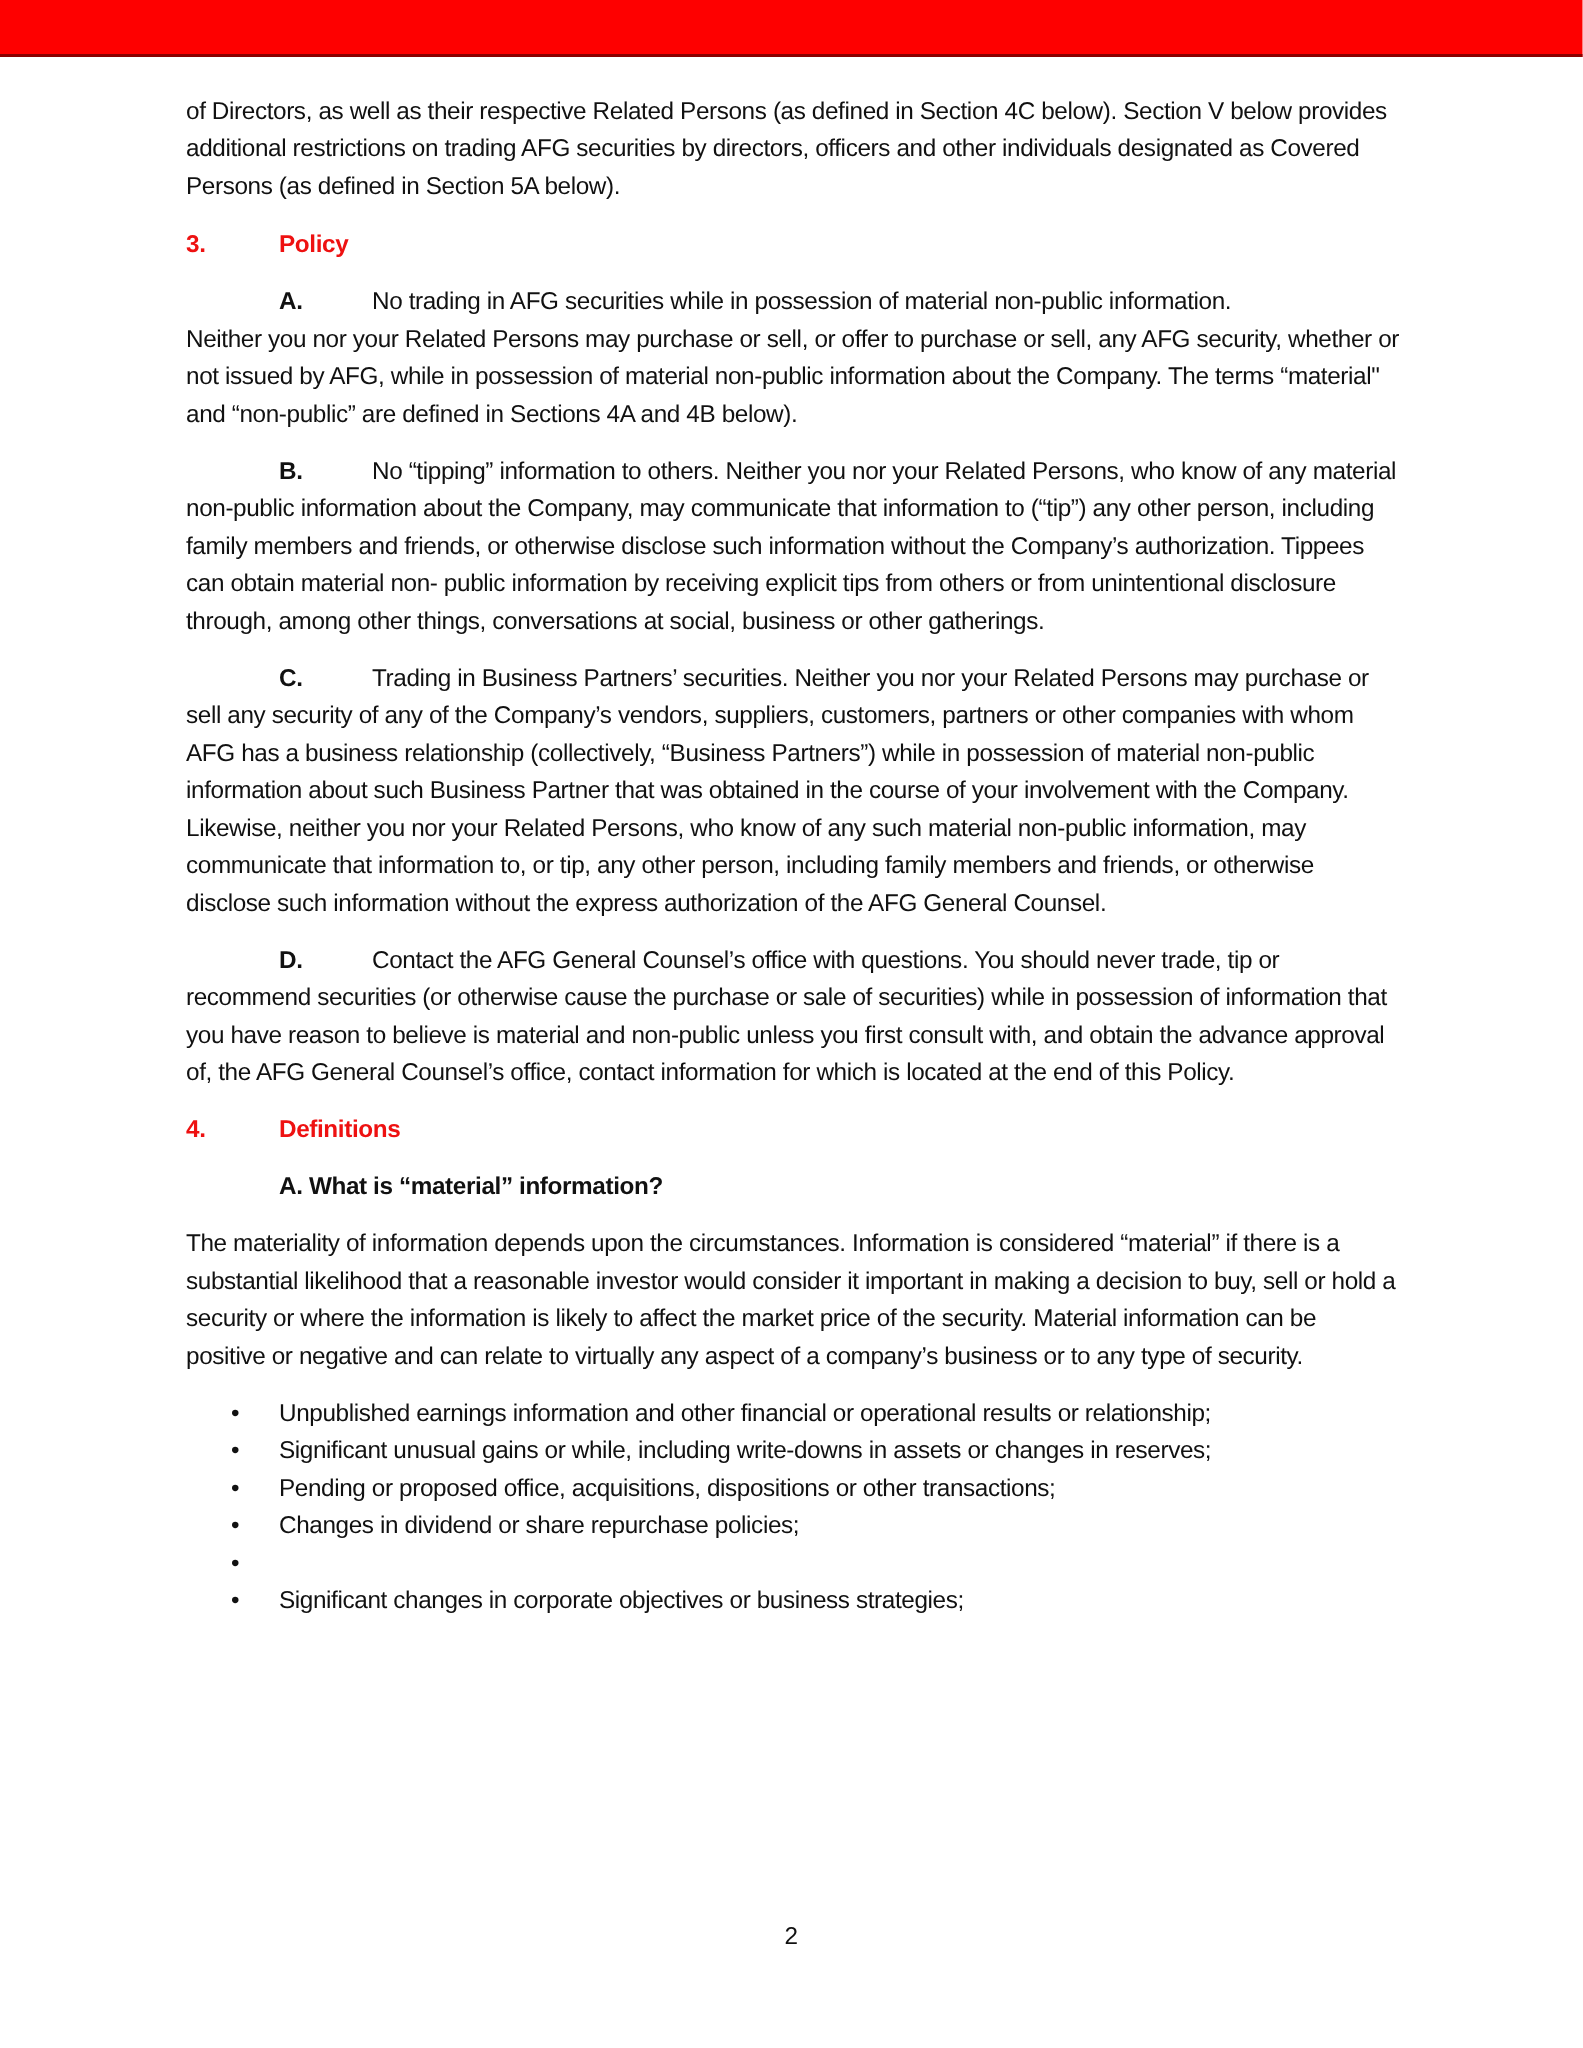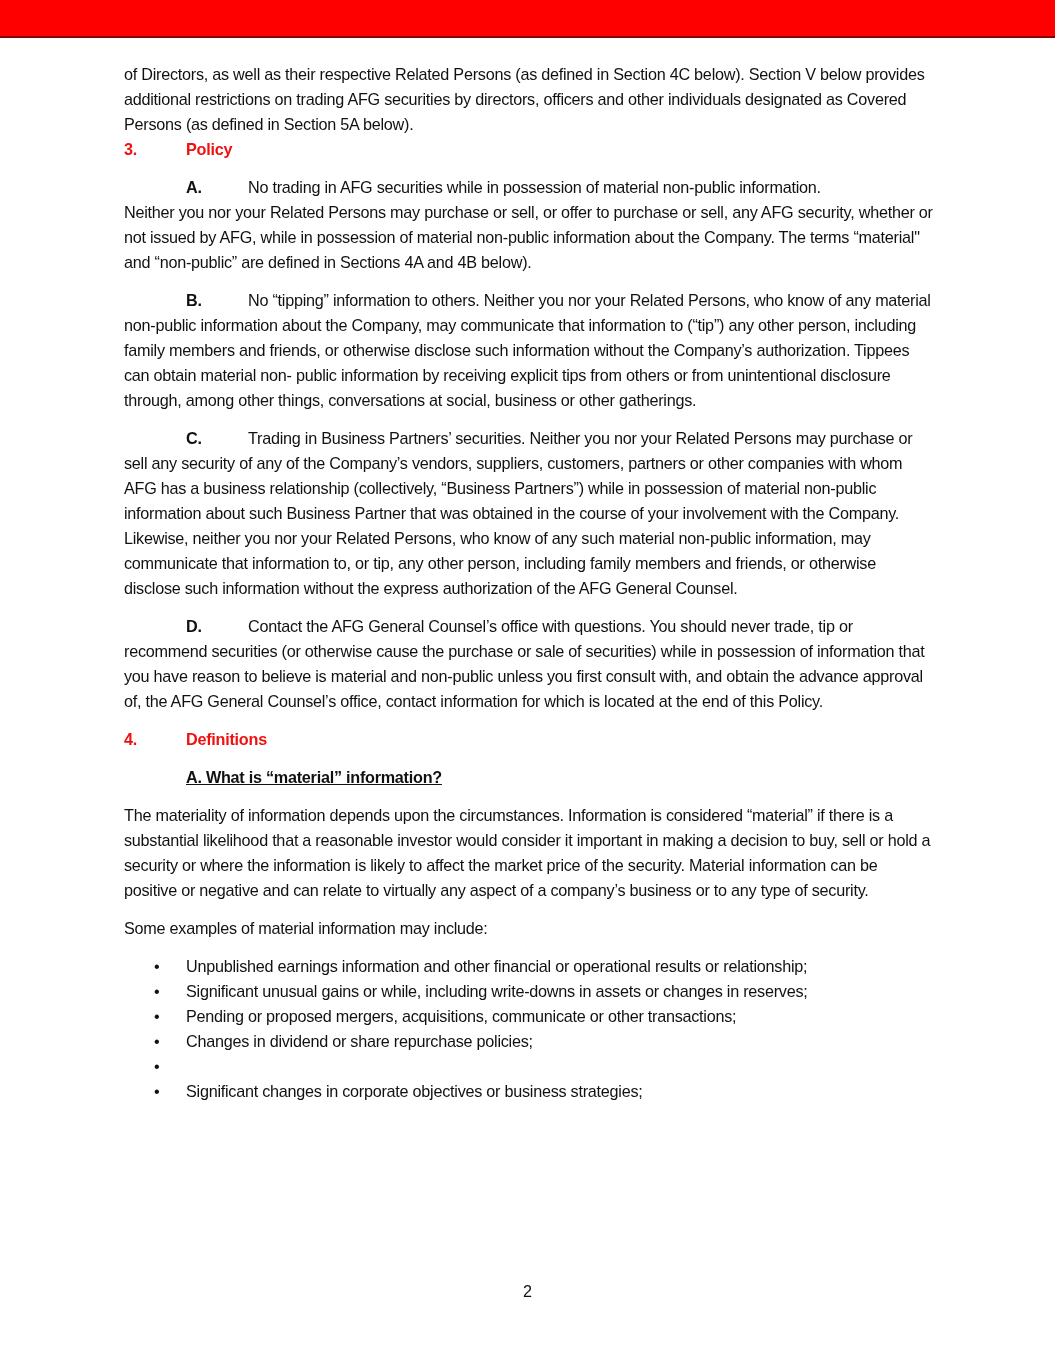--- a/index.html
+++ b/index.html
@@ -11,30 +11,30 @@
     position: absolute; left: 0; top: 0; width: 1055px; height: 38px;
     background: #fe0000; border-bottom: 2px solid #8a0000;
     box-sizing: border-box;
   }
   .page {
     position: absolute; left: 124px; top: 62px; width: 810px;
     font-size: 16.2px; line-height: 25px; letter-spacing: -0.25px;
   }
   p { margin: 0; }
   .para { margin-bottom: 13px; }
-  .intro { }
+  .intro { margin-bottom: 14px; }
   .section-head {
     color: #ee1111; font-weight: bold; margin-bottom: 13px;
     display: flex;
   }
   .section-head .num { width: 62px; display: inline-block; }
   .sub-lead { padding-left: 62px; }
   .sub-lead .letter { font-weight: bold; display: inline-block; width: 62px; }
   .b { font-weight: normal; }
-  .def-sub { padding-left: 62px; font-weight: bold; margin-bottom: 13px; text-decoration: underline; }
+  .def-sub { padding-left: 62px; font-weight: bold; margin-bottom: 13px; }
   ul.bullets { list-style: none; margin: 0; padding: 0; }
   ul.bullets li { display: flex; line-height: 25px; }
   ul.bullets li .dot { width: 62px; display: inline-block; padding-left: 30px; box-sizing: border-box; }
   .page-number {
     position: absolute; left: 0; width: 1055px; top: 1282px;
     text-align: center; font-size: 16.2px;
   }
 </style>
 </head>
 <body>
@@ -69,34 +69,33 @@
 
   <div class="section-head">
     <span class="num">4.</span>
     <span>Definitions</span>
   </div>
 
   <p class="def-sub">A. What is “material” information?</p>
 
   <p class="para">The materiality of information depends upon the circumstances. Information is considered “material” if there is a substantial likelihood that a reasonable investor would consider it important in making a decision to buy, sell or hold a security or where the information is likely to affect the market price of the security. Material information can be positive or negative and can relate to virtually any aspect of a company’s business or to any type of security.</p>
 
-  <p class="para">Some examples of material information may include:</p>
 
   <ul class="bullets">
     <li>
         <span class="dot">•</span>
         <span>Unpublished earnings information and other financial or operational results or relationship;</span>
       </li>
     <li>
         <span class="dot">•</span>
         <span>Significant unusual gains or while, including write-downs in assets or changes in reserves;</span>
       </li>
     <li>
         <span class="dot">•</span>
-        <span>Pending or proposed mergers, acquisitions, communicate or other transactions;</span>
+        <span>Pending or proposed office, acquisitions, dispositions or other transactions;</span>
       </li>
     <li>
         <span class="dot">•</span>
         <span>Changes in dividend or share repurchase policies;</span>
       </li>
     <li>
         <span class="dot">•</span>
       </li>
     <li>
         <span class="dot">•</span>

